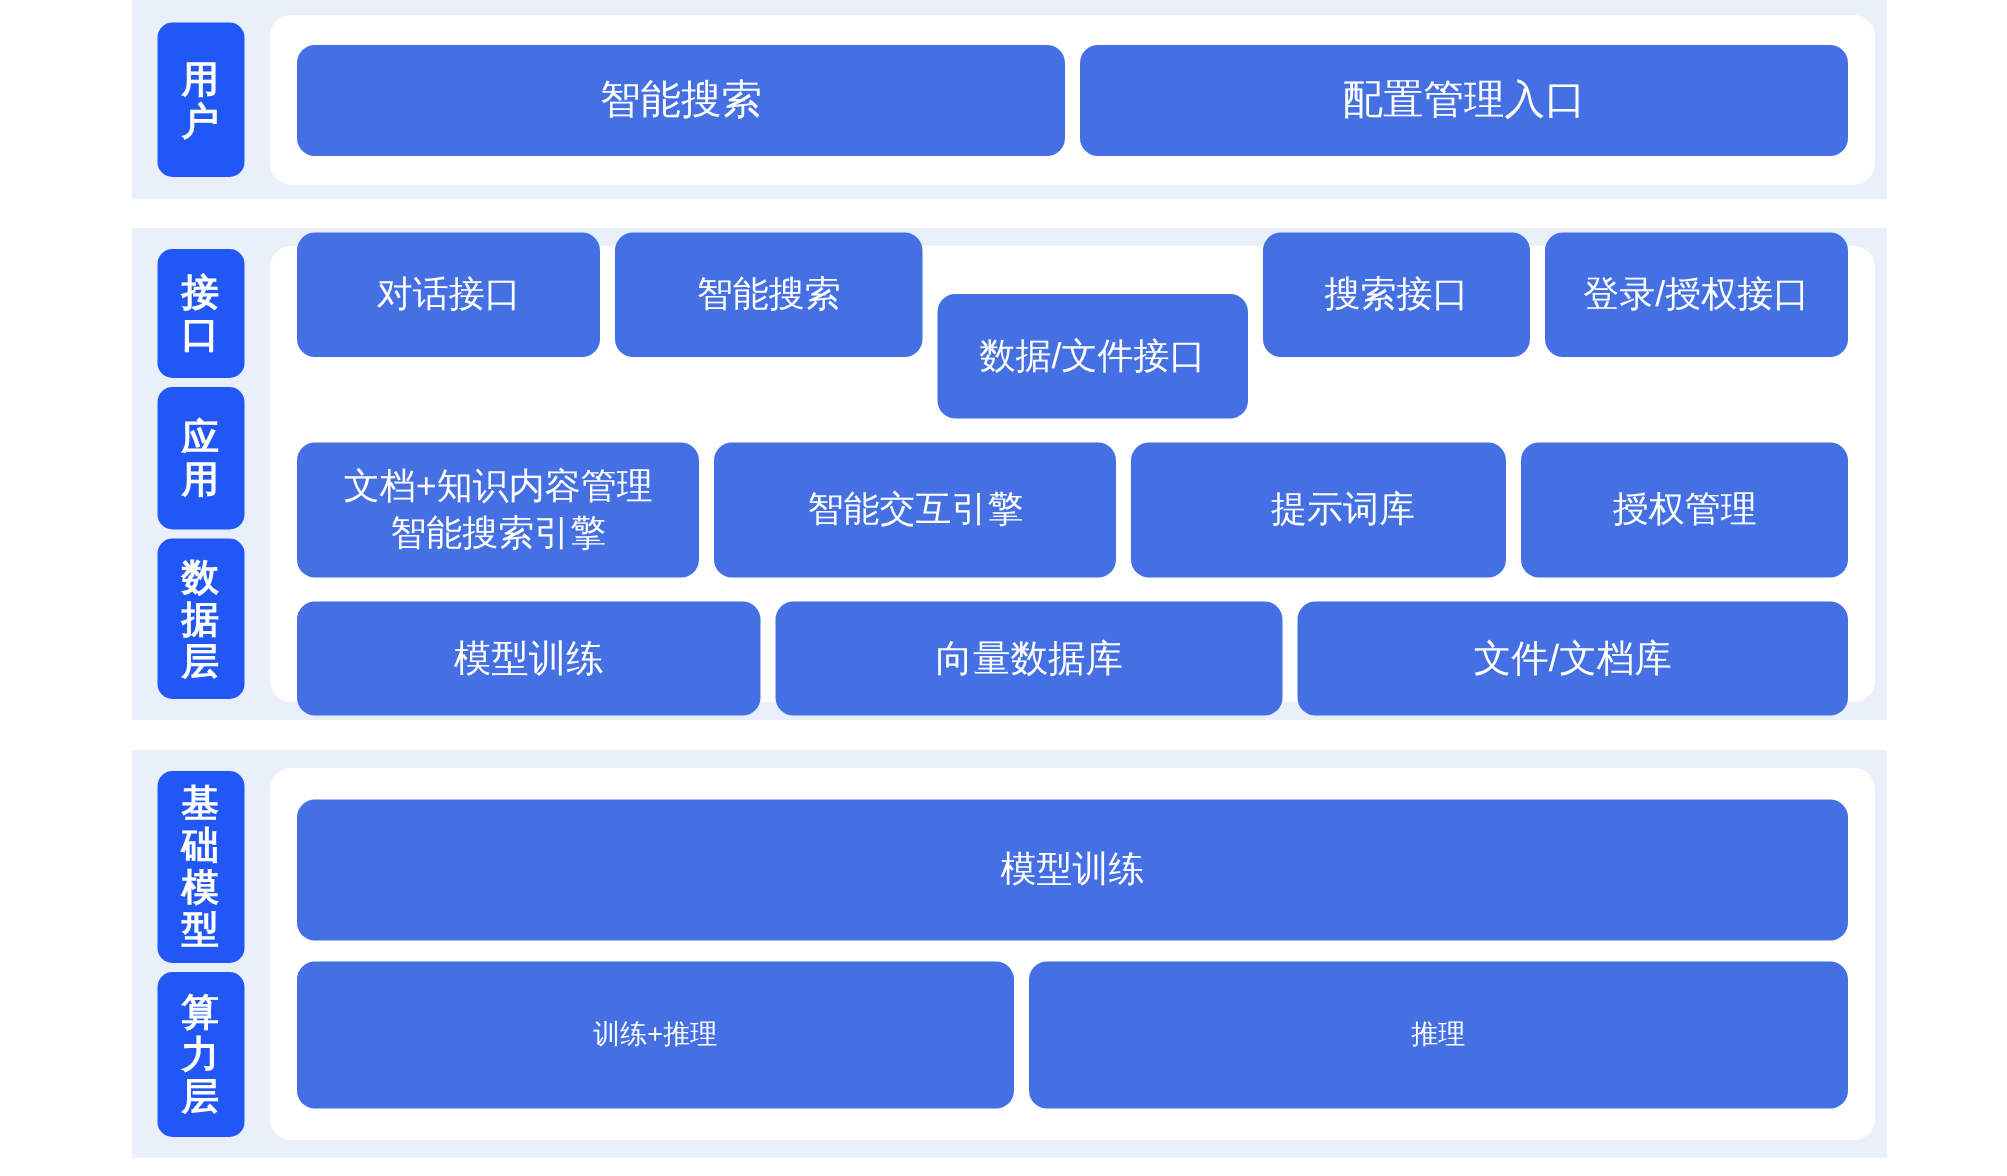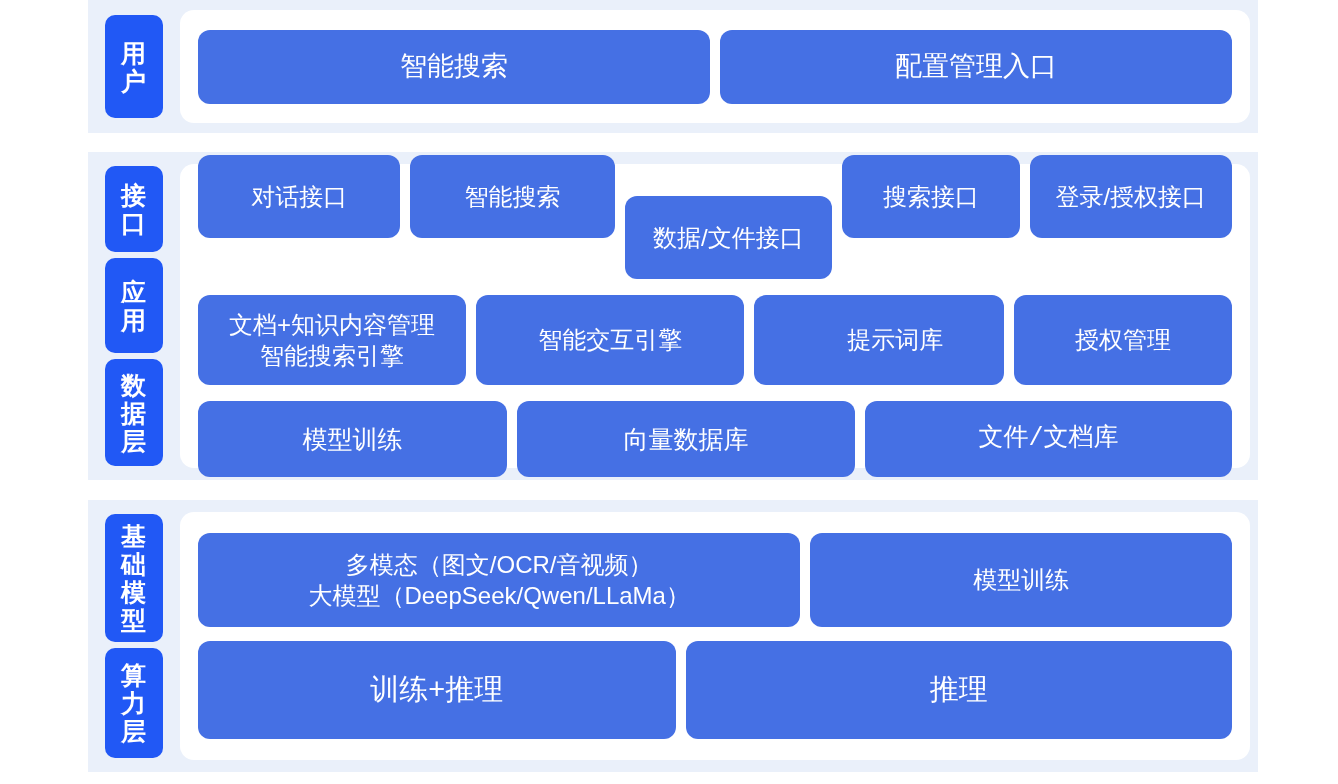--- a/index.html
+++ b/index.html
@@ -122,30 +122,30 @@
   .row-app .box { height: 90px; font-size: 24px; }
   .row-app .b1 { flex: 1.23 1 0; }
   .row-app .b2 { flex: 1.23 1 0; }
   .row-app .b3 { flex: 0.98 1 0; padding-left: 42px; }
   .row-app .b4 { flex: 0.98 1 0; }
 
   
   .row-data .box { height: 76px; font-size: 25px; }
   .row-data .b1 { flex: 1 1 0; }
   .row-data .b2 { flex: 1.1 1 0; }
-  .row-data .b3 { flex: 1.2 1 0; font-family: Liberation Mono, monospace; }
+  .row-data .b3 { flex: 1.2 1 0; }
 
   
   .row-model .box { height: 94px; font-size: 24px; }
   .row-model .b1 { flex: 1.45 1 0; }
   .row-model .b2 { flex: 1 1 0; }
   .row-model .b3 { flex: 1 1 0; }
 
   
-  .row-compute .box { height: 98px; font-size: 29px; }
+  .row-compute .box { height: 98px; font-size: 18px; }
   .row-compute .b1 { flex: 1 1 0; }
   .row-compute .b2 { flex: 1.15 1 0; }
 </style>
 </head>
 <body>
 
 <div id="arch">
 
   <div class="band band-users">
     <div class="tag-col">
@@ -227,22 +227,20 @@
         <span>
             <span>算</span>
             <span>力</span>
             <span>层</span>
           </span>
       </div>
     </div>
     <div class="card">
 
       <div class="row row-model">
-        <div class="box b1">多模态（图文/OCR/音视频）
-大模型（DeepSeek/Qwen/LLaMa）</div>
         <div class="box b2">模型训练</div>
       </div>
 
       <div class="row row-compute">
         <div class="box b1">训练+推理</div>
         <div class="box b2">推理</div>
       </div>
 
     </div>
   </div>

